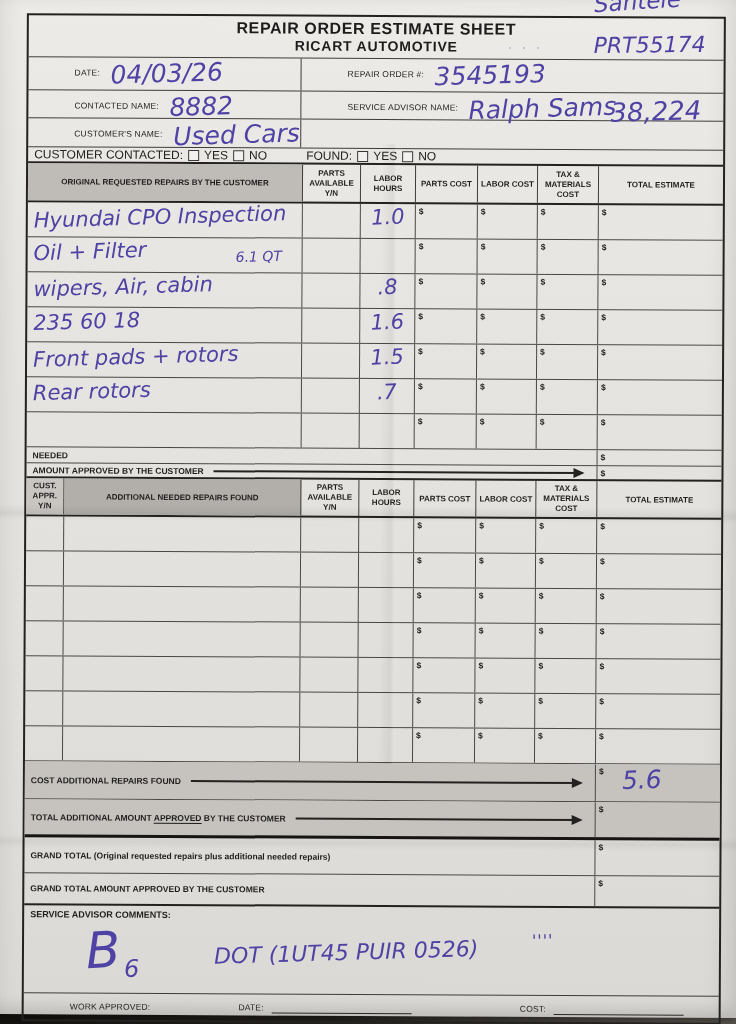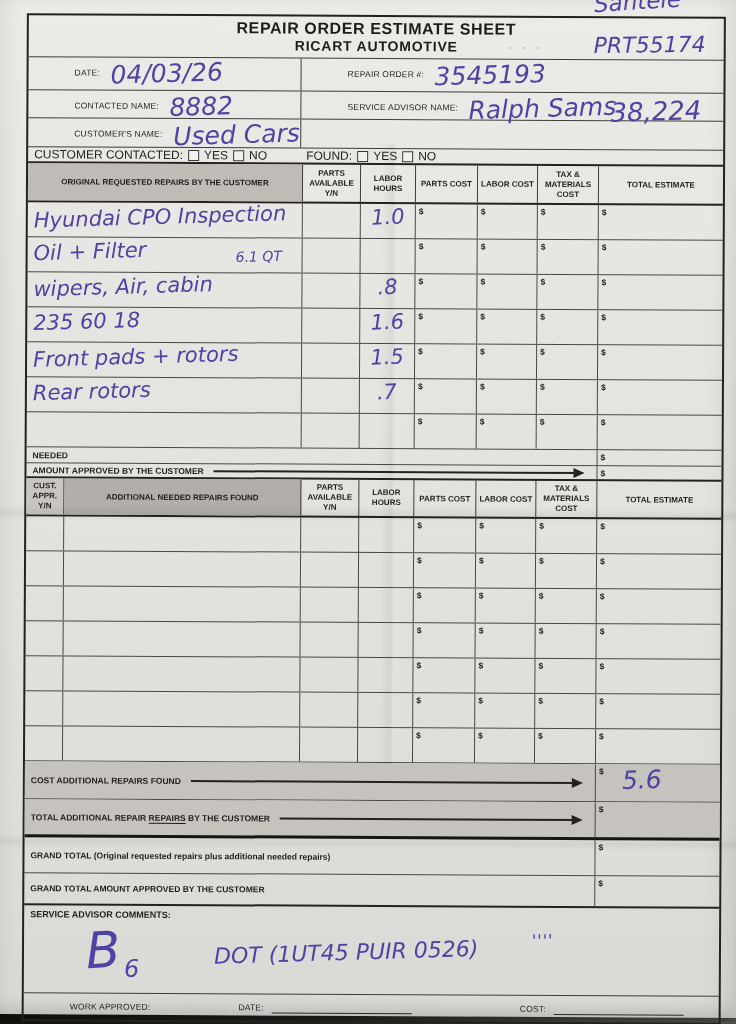--- a/index.html
+++ b/index.html
@@ -478,21 +478,21 @@
           <span class="rowlabel">COST ADDITIONAL REPAIRS FOUND</span>
           <span class="arrow"></span>
         </div>
         <div class="sr">
           <span class="d">$</span>
           <span class="hw hw-56">5.6</span>
         </div>
       </div>
       <div class="split band band2">
         <div class="sl">
-          <span class="rowlabel"><span>TOTAL ADDITIONAL REPAIR </span><span class="u">REPAIRS</span><span> BY THE CUSTOMER</span></span>
+          <span class="rowlabel"><span>TOTAL ADDITIONAL AMOUNT </span><span class="u">APPROVED</span><span> BY THE CUSTOMER</span></span>
           <span class="arrow"></span>
         </div>
         <div class="sr">
             <span class="d">$</span>
           </div>
       </div>
       <div class="split grand">
         <div class="sl">
             <span class="rowlabel">GRAND TOTAL (Original requested repairs plus additional needed repairs)</span>
           </div>

